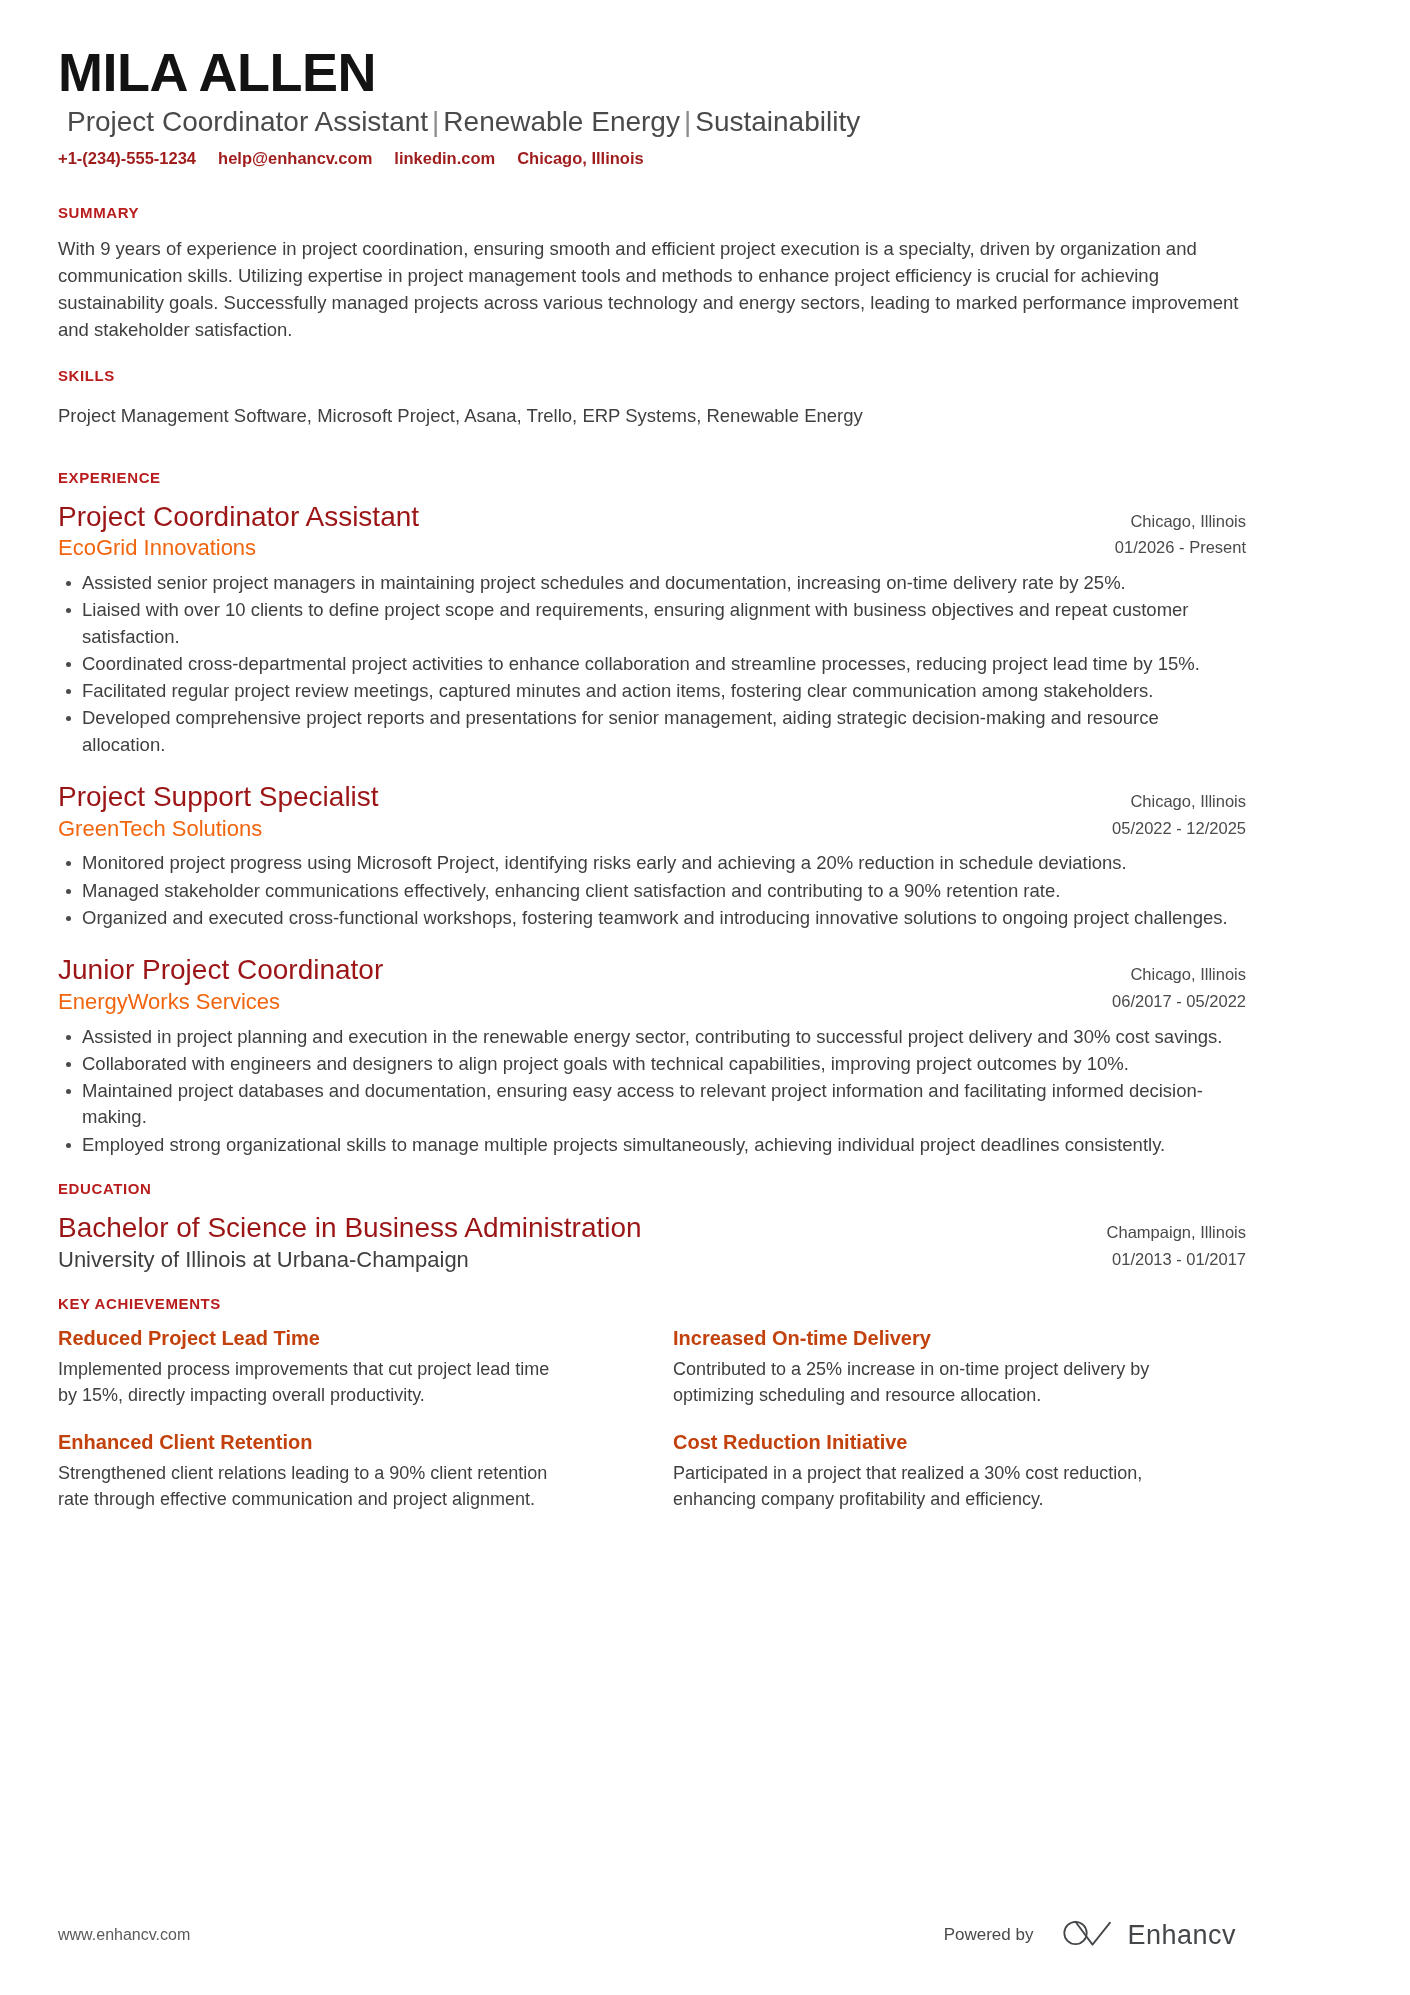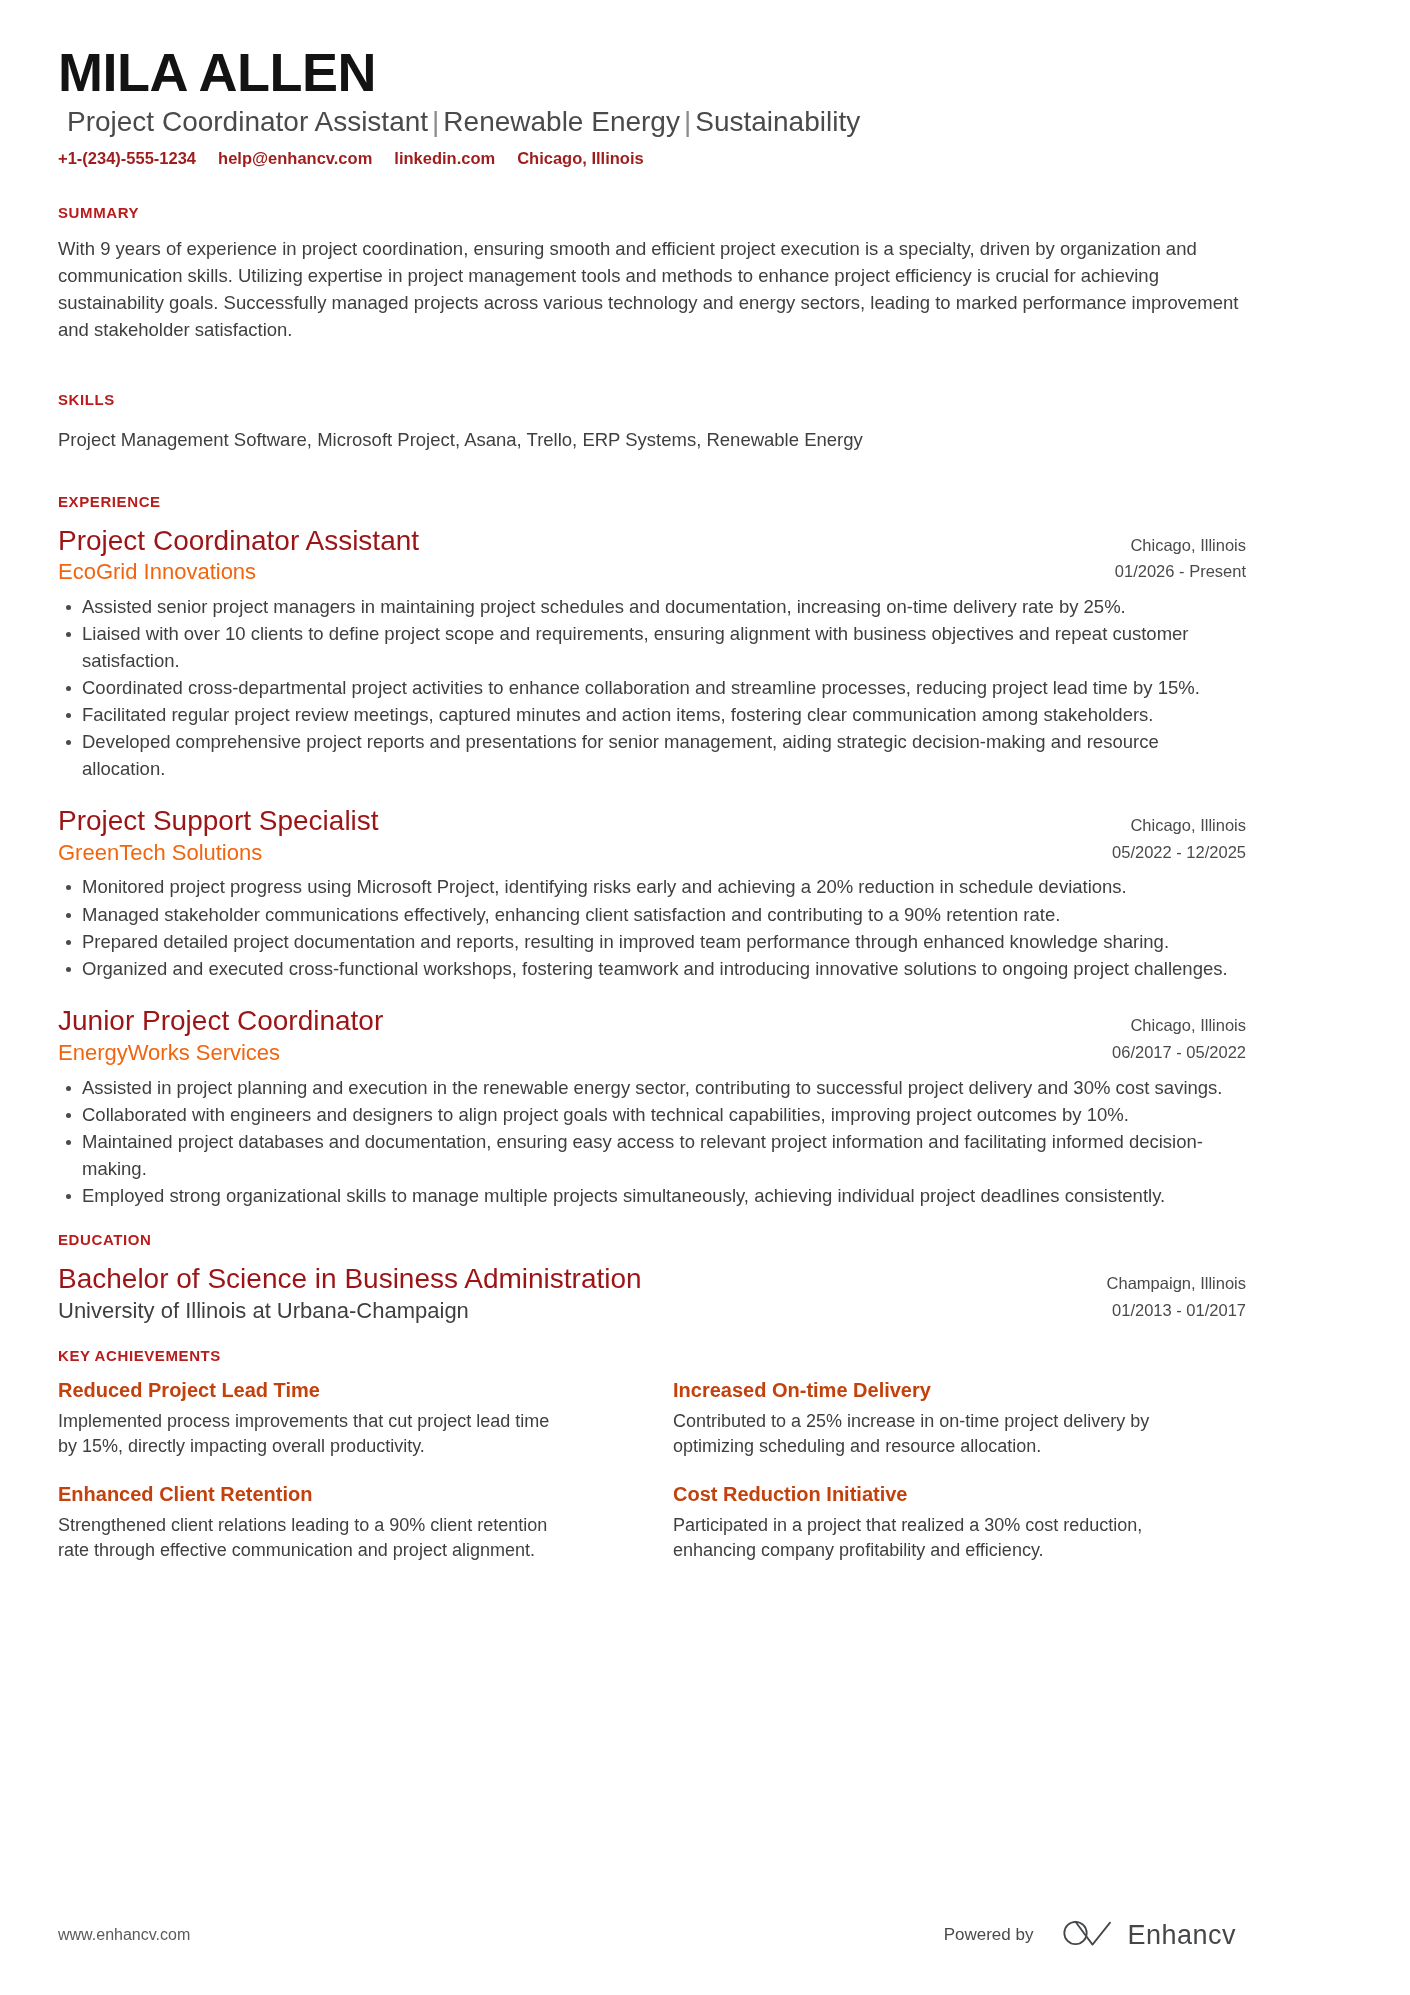--- a/index.html
+++ b/index.html
@@ -71,21 +71,21 @@
     font-weight: 700;
     color: #b91c1c;
     text-transform: uppercase;
     margin: 0 0 14px 0;
   }
 
   .summary-text {
     font-size: 18.5px;
     line-height: 1.46;
     color: #3f3f3f;
-    margin: 0 0 48px 0;
+    margin: 0 0 24px 0;
     max-width: 1300px;
   }
 
   .skills-text {
     font-size: 18.5px;
     line-height: 1.46;
     color: #3f3f3f;
     margin: 18px 0 40px 0;
   }
 
@@ -279,21 +279,20 @@
           <div class="entry-org">GreenTech Solutions</div>
         </div>
         <div class="entry-right">
           <div class="entry-location">Chicago, Illinois</div>
           <div class="entry-dates">05/2022 - 12/2025</div>
         </div>
       </div>
       <ul class="bullets">
         <li>Monitored project progress using Microsoft Project, identifying risks early and achieving a 20% reduction in schedule deviations.</li>
         <li>Managed stakeholder communications effectively, enhancing client satisfaction and contributing to a 90% retention rate.</li>
-        <li>Prepared detailed project documentation and reports, resulting in improved team performance through enhanced knowledge sharing.</li>
         <li>Organized and executed cross-functional workshops, fostering teamwork and introducing innovative solutions to ongoing project challenges.</li>
       </ul>
     </div>
 
     <div class="entry">
       <div class="entry-head">
         <div class="entry-left">
           <h3 class="entry-title">Junior Project Coordinator</h3>
           <div class="entry-org">EnergyWorks Services</div>
         </div>

